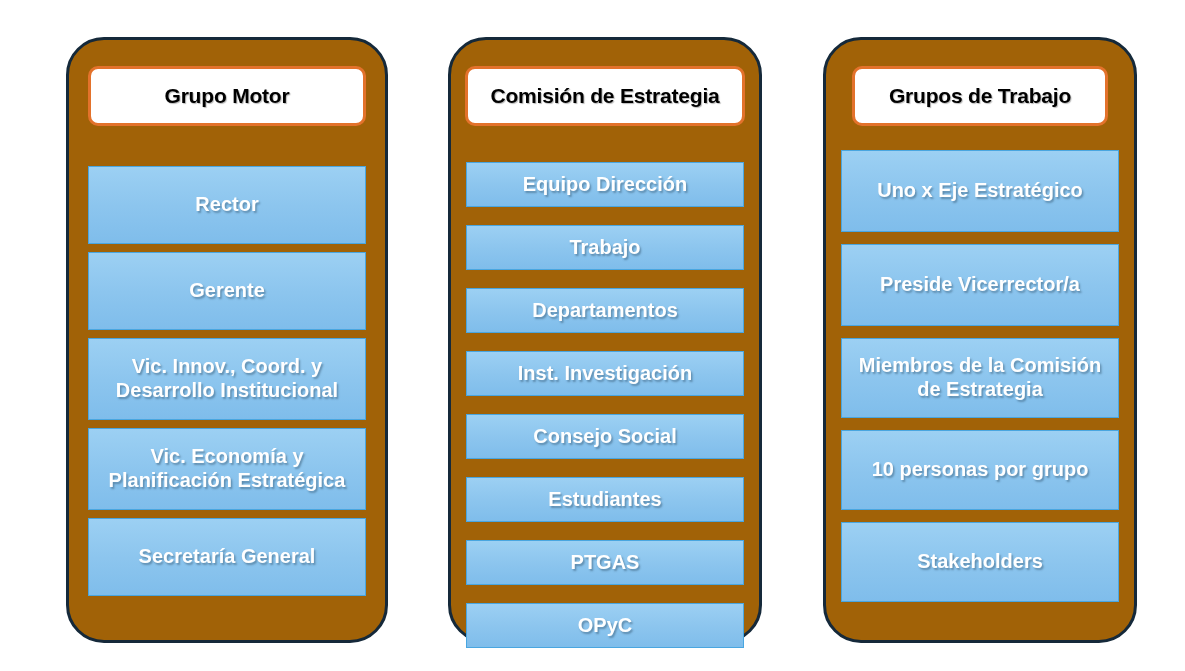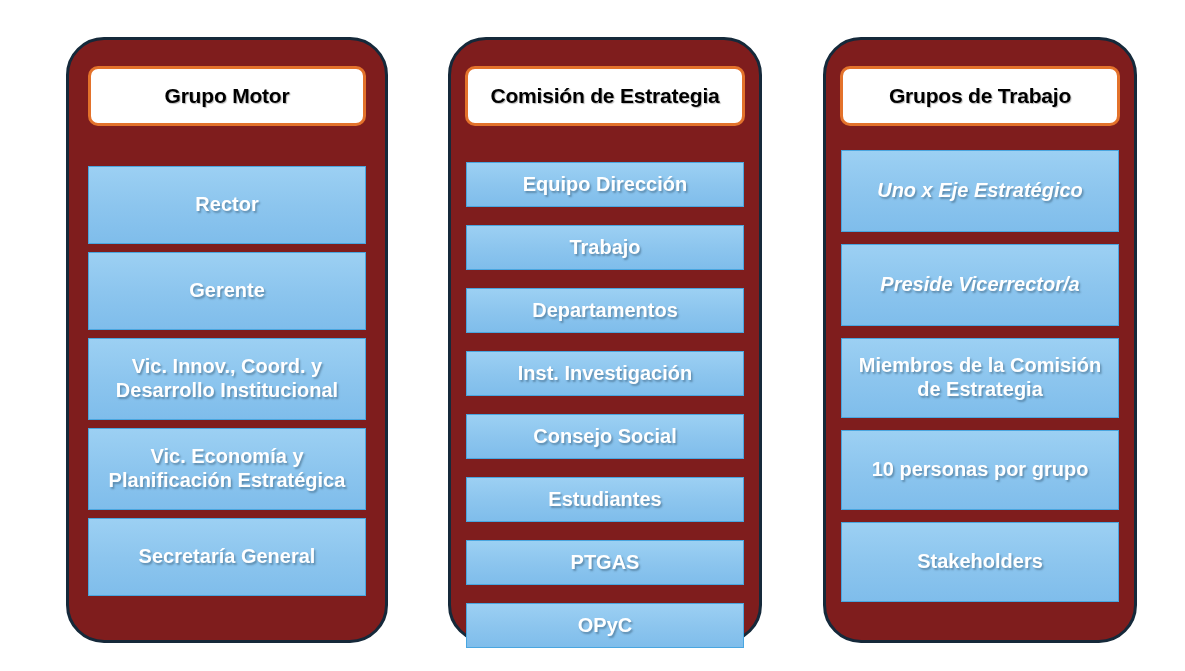--- a/index.html
+++ b/index.html
@@ -11,21 +11,21 @@
   }
   .canvas{
     position:relative;
     width:1185px;height:671px;
   }
 
   
   .column{
     position:absolute;
     box-sizing:border-box;
-    background:#7f1d1d;
+    background:#a16207;
     border:3px solid #15293A;
     border-radius:38px;
     display:flex;
     flex-direction:column;
     align-items:center;
   }
   .col-1{ left:66px;  top:37px; width:322px; height:606px; }
   .col-2{ left:448px; top:37px; width:314px; height:606px; }
   .col-3{ left:823px; top:37px; width:314px; height:606px; }
 
@@ -41,21 +41,21 @@
     text-align:center;
     color:#000000;
     font-weight:bold;
     font-size:21px;
     letter-spacing:-0.2px;
     text-shadow:1px 1px 1px rgba(0,0,0,0.28);
     flex:none;
   }
   .col-1 .header-box{ width:278px; height:60px; margin-top:26px; }
   .col-2 .header-box{ width:280px; height:60px; margin-top:26px; }
-  .col-3 .header-box{ width:280px; height:60px; margin-top:26px; }
+  .col-3 .header-box{ width:256px; height:60px; margin-top:26px; }
 
   
   .items{
     display:flex;
     flex-direction:column;
     align-items:center;
     width:100%;
     flex:1 1 auto;
     justify-content:flex-start;
   }
@@ -95,21 +95,21 @@
     margin-bottom:18px;
   }
 
   
   .col-3 .items{ padding-top:24px; }
   .col-3 .item-box{
     width:278px;
     font-size:20px;
     margin-bottom:12px;
   }
-  .col-3 .item-box.h-tall{ height:82px;font-style:italic; }
+  .col-3 .item-box.h-tall{ height:82px; }
   .col-3 .item-box.h-mid{  height:80px; }
 
   .item-label{ display:block; padding:0 6px; }
 </style>
 </head>
 <body>
 
 <div class="canvas">
 
   <div class="column col-1">

